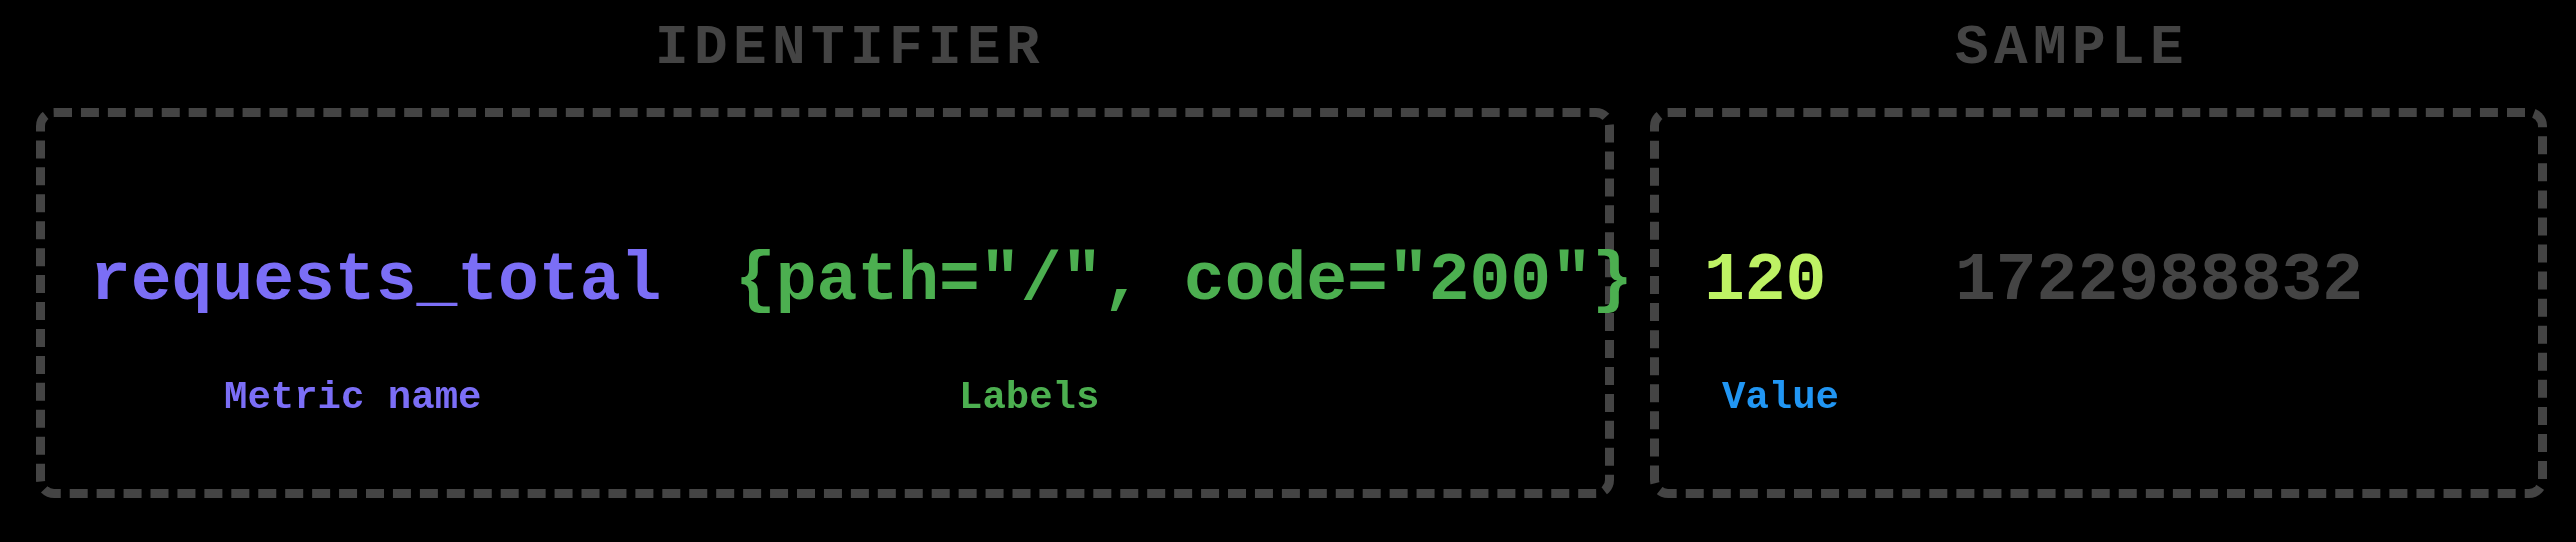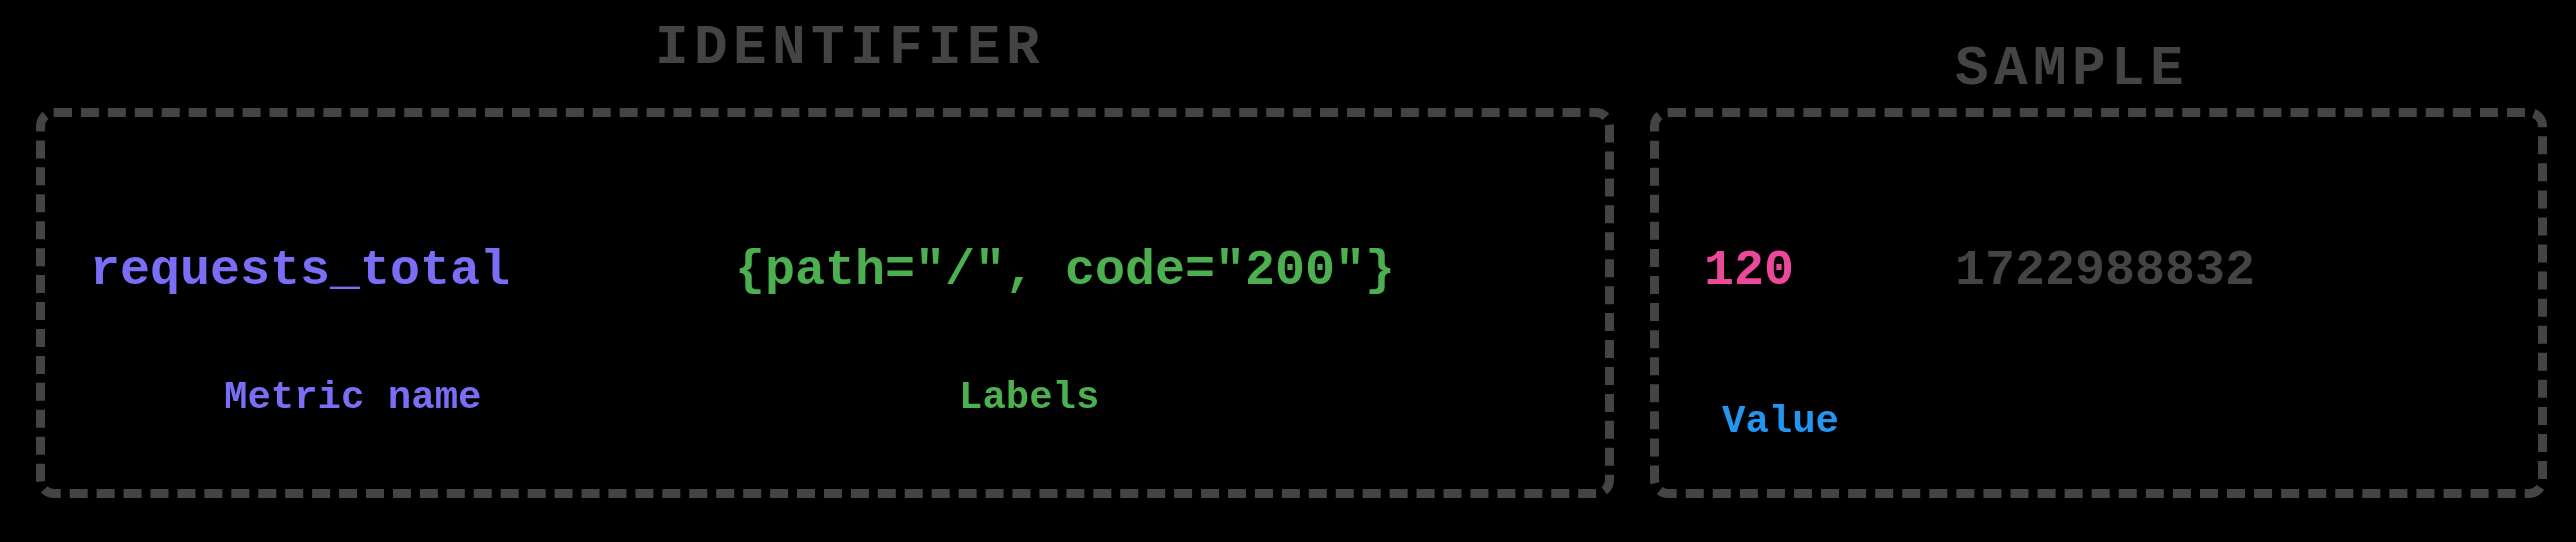--- a/index.html
+++ b/index.html
@@ -21,76 +21,76 @@
     top: 16px;
     font-size: 56px;
     font-weight: bold;
     color: #444;
     letter-spacing: 5.4px;
     background: #000;
     padding: 0 27px;
     z-index: 2;
   }
   .title-identifier { left: 628px; }
-  .title-sample { left: 1928px; margin-top: 21px; }
+  .title-sample { left: 1928px; }
 
   .box {
     position: absolute;
     top: 108px;
     height: 390px;
     border: 9px dashed #444;
     border-radius: 18px;
   }
   .box-identifier {
     left: 36px;
     width: 1578px;
   }
   .box-sample {
     left: 1650px;
     width: 897px;
   }
 
   .main-line {
     position: absolute;
     top: 242px;
-    font-size: 50px;
+    font-size: 68px;
     font-weight: bold;
     white-space: nowrap;
   }
   .metric-name {
     position: absolute;
     left: 90px;
     color: #7b6ef6;
   }
   .labels {
     position: absolute;
     left: 735px;
     color: #4caf50;
   }
   .value {
     position: absolute;
     left: 1704px;
-    color: #ec4899;
+    color: #bef264;
   }
   .timestamp {
     position: absolute;
     left: 1955px;
     color: #444;
     text-align: right;
   }
 
   .sub-label {
     position: absolute;
     top: 376px;
     font-size: 39px;
     font-weight: bold;
   }
   .sub-metric { left: 224px; color: #7b6ef6; }
   .sub-labels { left: 959px; color: #4caf50; text-align: center; }
-  .sub-value { left: 1722px; color: #2196f3; margin-top: 24px; }
+  .sub-value { left: 1722px; color: #2196f3; }
   .sub-timestamp { left: 2089px; color: #444; }
 </style>
 </head>
 <body>
 
 <div class="wrap">
 
   <div class="section-title title-identifier">IDENTIFIER</div>
   <div class="section-title title-sample">SAMPLE</div>
 

